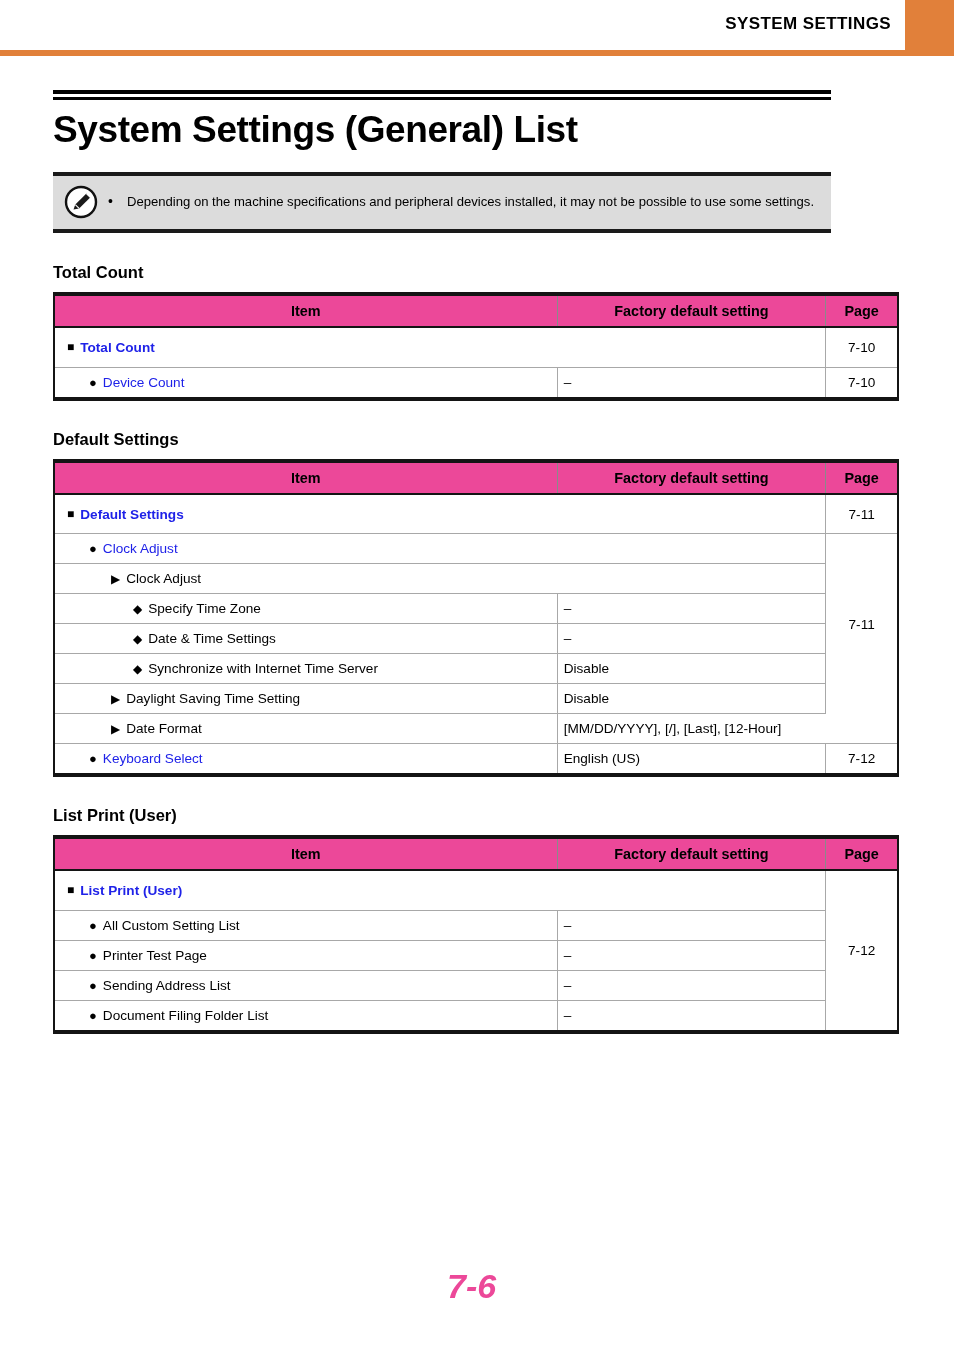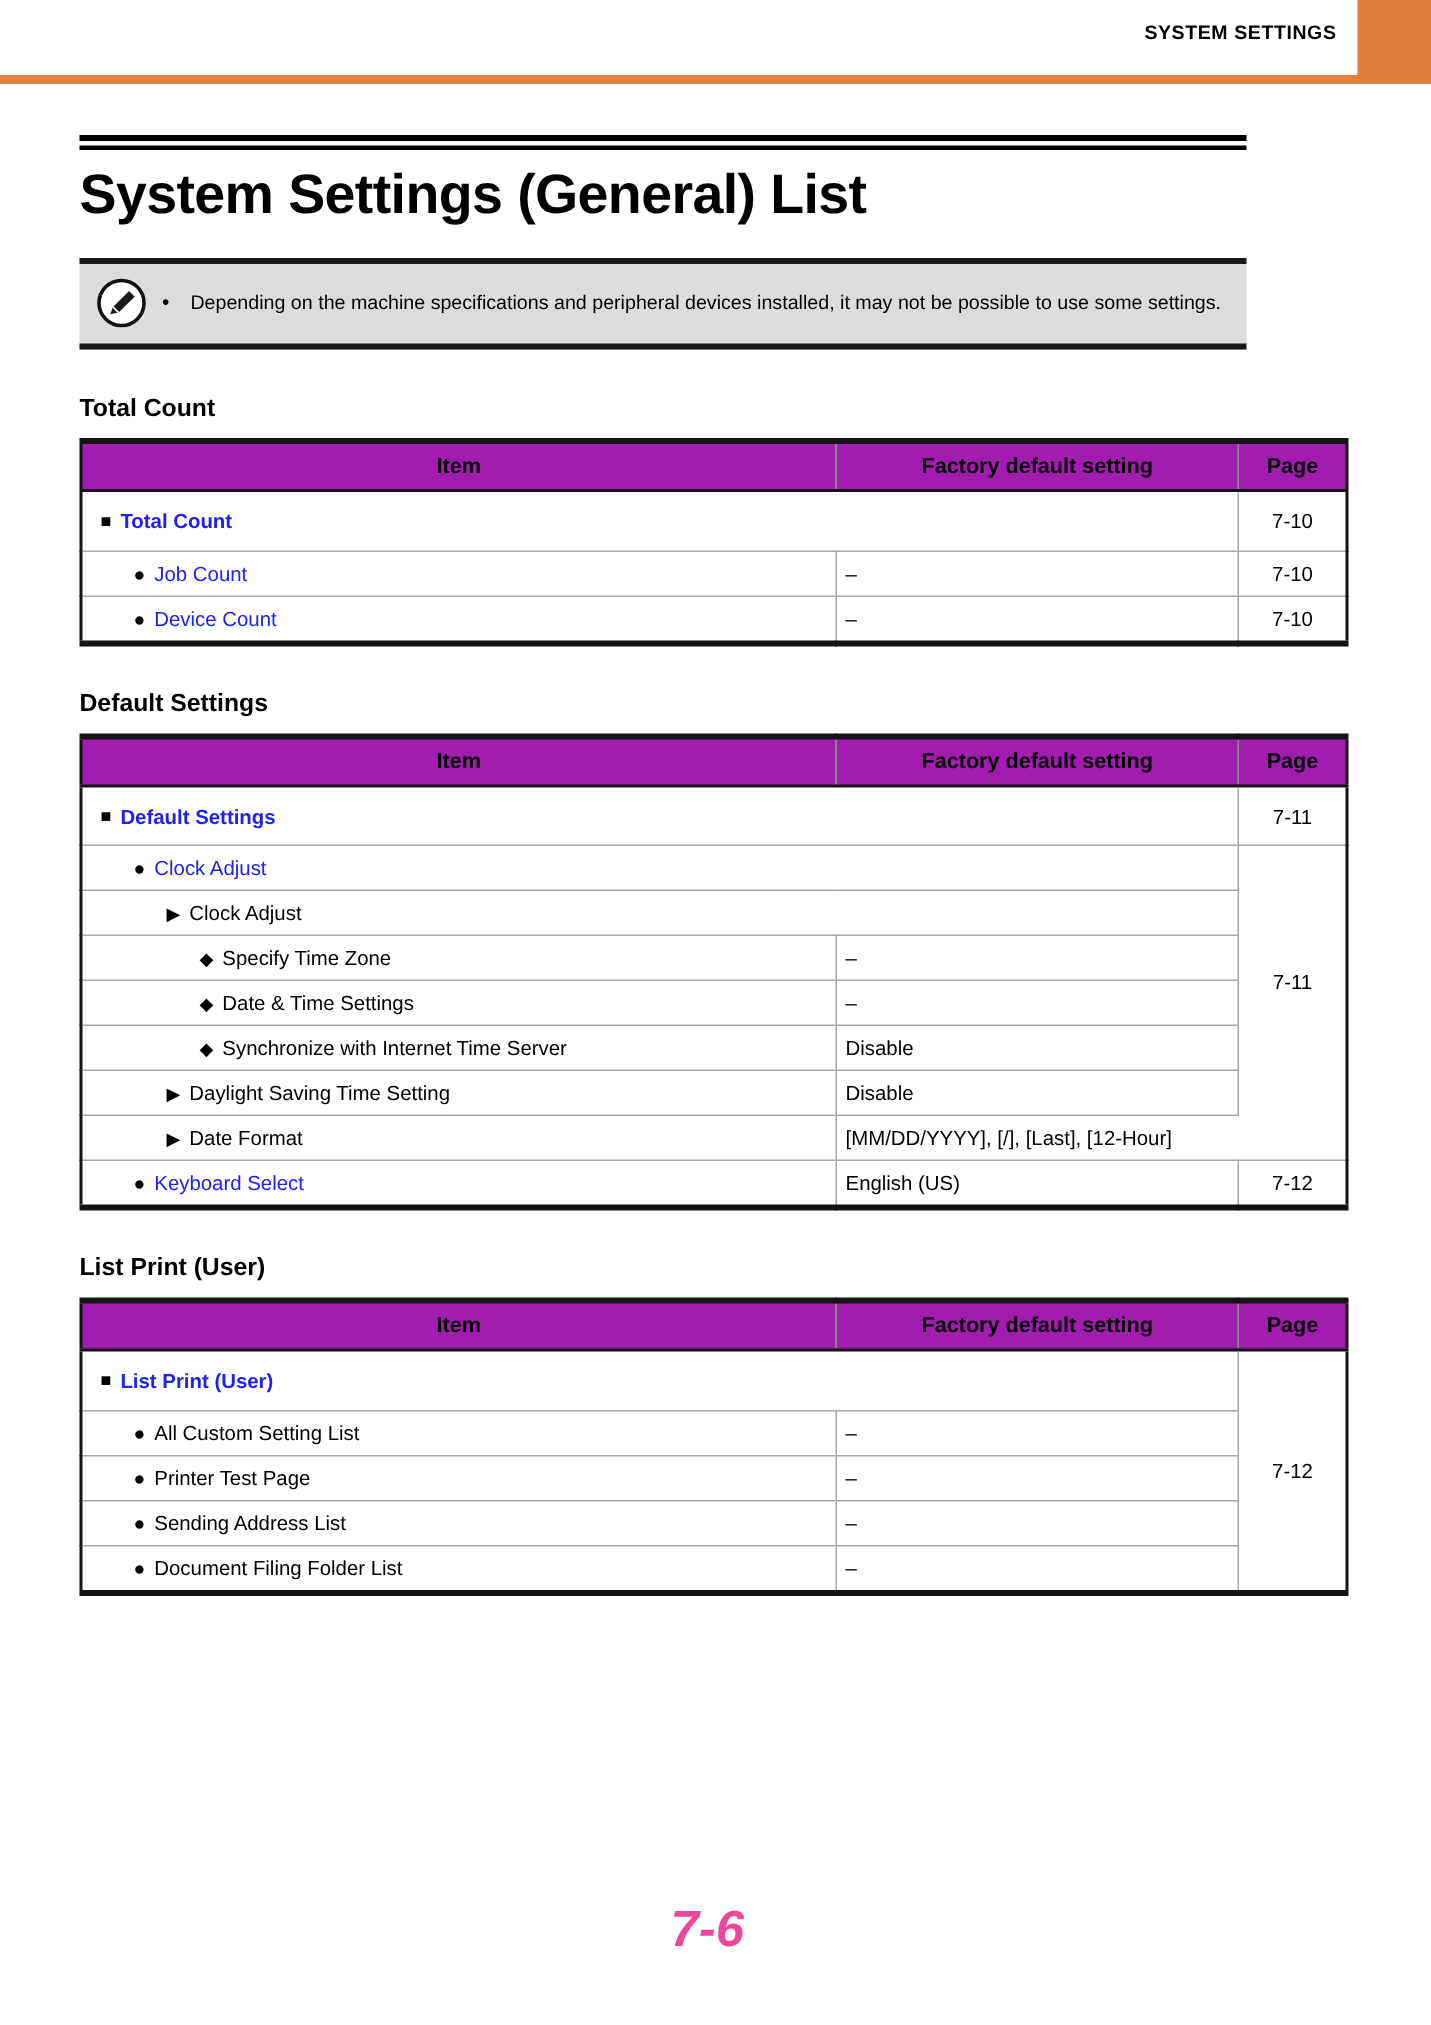--- a/index.html
+++ b/index.html
@@ -29,21 +29,21 @@
   }
   .header-orange-rule {
     position: absolute;
     left: 0; top: 50px;
     width: 954px; height: 6px;
     background: #E1803A;
   }
   .header-title {
     position: absolute;
     right: 63px; top: 14px;
-    font-size: 13px;
+    font-size: 17px;
     font-weight: bold;
     letter-spacing: 0.4px;
     color: #000;
     white-space: nowrap;
   }
 
   
   .content {
     position: absolute;
     left: 53px; top: 56px;
@@ -126,21 +126,21 @@
     border-top: 4px solid #141414;
     border-bottom: 4px solid #141414;
     border-left: 2px solid #141414;
     border-right: 2px solid #141414;
   }
   table.settings-table col.c-item { width: 502px; }
   table.settings-table col.c-fact { width: 268px; }
   table.settings-table col.c-page { width: 72px; }
 
   table.settings-table th {
-    background: #a21caf;
+    background: #ec4899;
     font-size: 14.4px;
     font-weight: bold;
     text-align: center;
     padding: 7px 4px 7px 4px;
     border-bottom: 2.5px solid #141414;
     border-right: 1px solid #8a8a8a;
     color: #000;
   }
   table.settings-table th:last-child { border-right: none; }
 
@@ -257,25 +257,20 @@
           <th>Factory default setting</th>
           <th>Page</th>
         </tr>
       </thead>
       <tbody>
         <tr class="first-body-row group-row">
           <td class="item-cell" colspan="2"><span class="lvl l1"><span class="marker">■</span><span>Total Count</span></span></td>
           <td class="page-cell">7-10</td>
         </tr>
         <tr>
-          <td class="item-cell"><span class="lvl l2 link"><span class="marker">●</span><span>Job Count</span></span></td>
-          <td class="fact-cell">–</td>
-          <td class="page-cell">7-10</td>
-        </tr>
-        <tr>
           <td class="item-cell"><span class="lvl l2 link"><span class="marker">●</span><span>Device Count</span></span></td>
           <td class="fact-cell">–</td>
           <td class="page-cell">7-10</td>
         </tr>
       </tbody>
     </table>
   </div>
 
   <div>
     <h2 class="section-title">Default Settings</h2>

